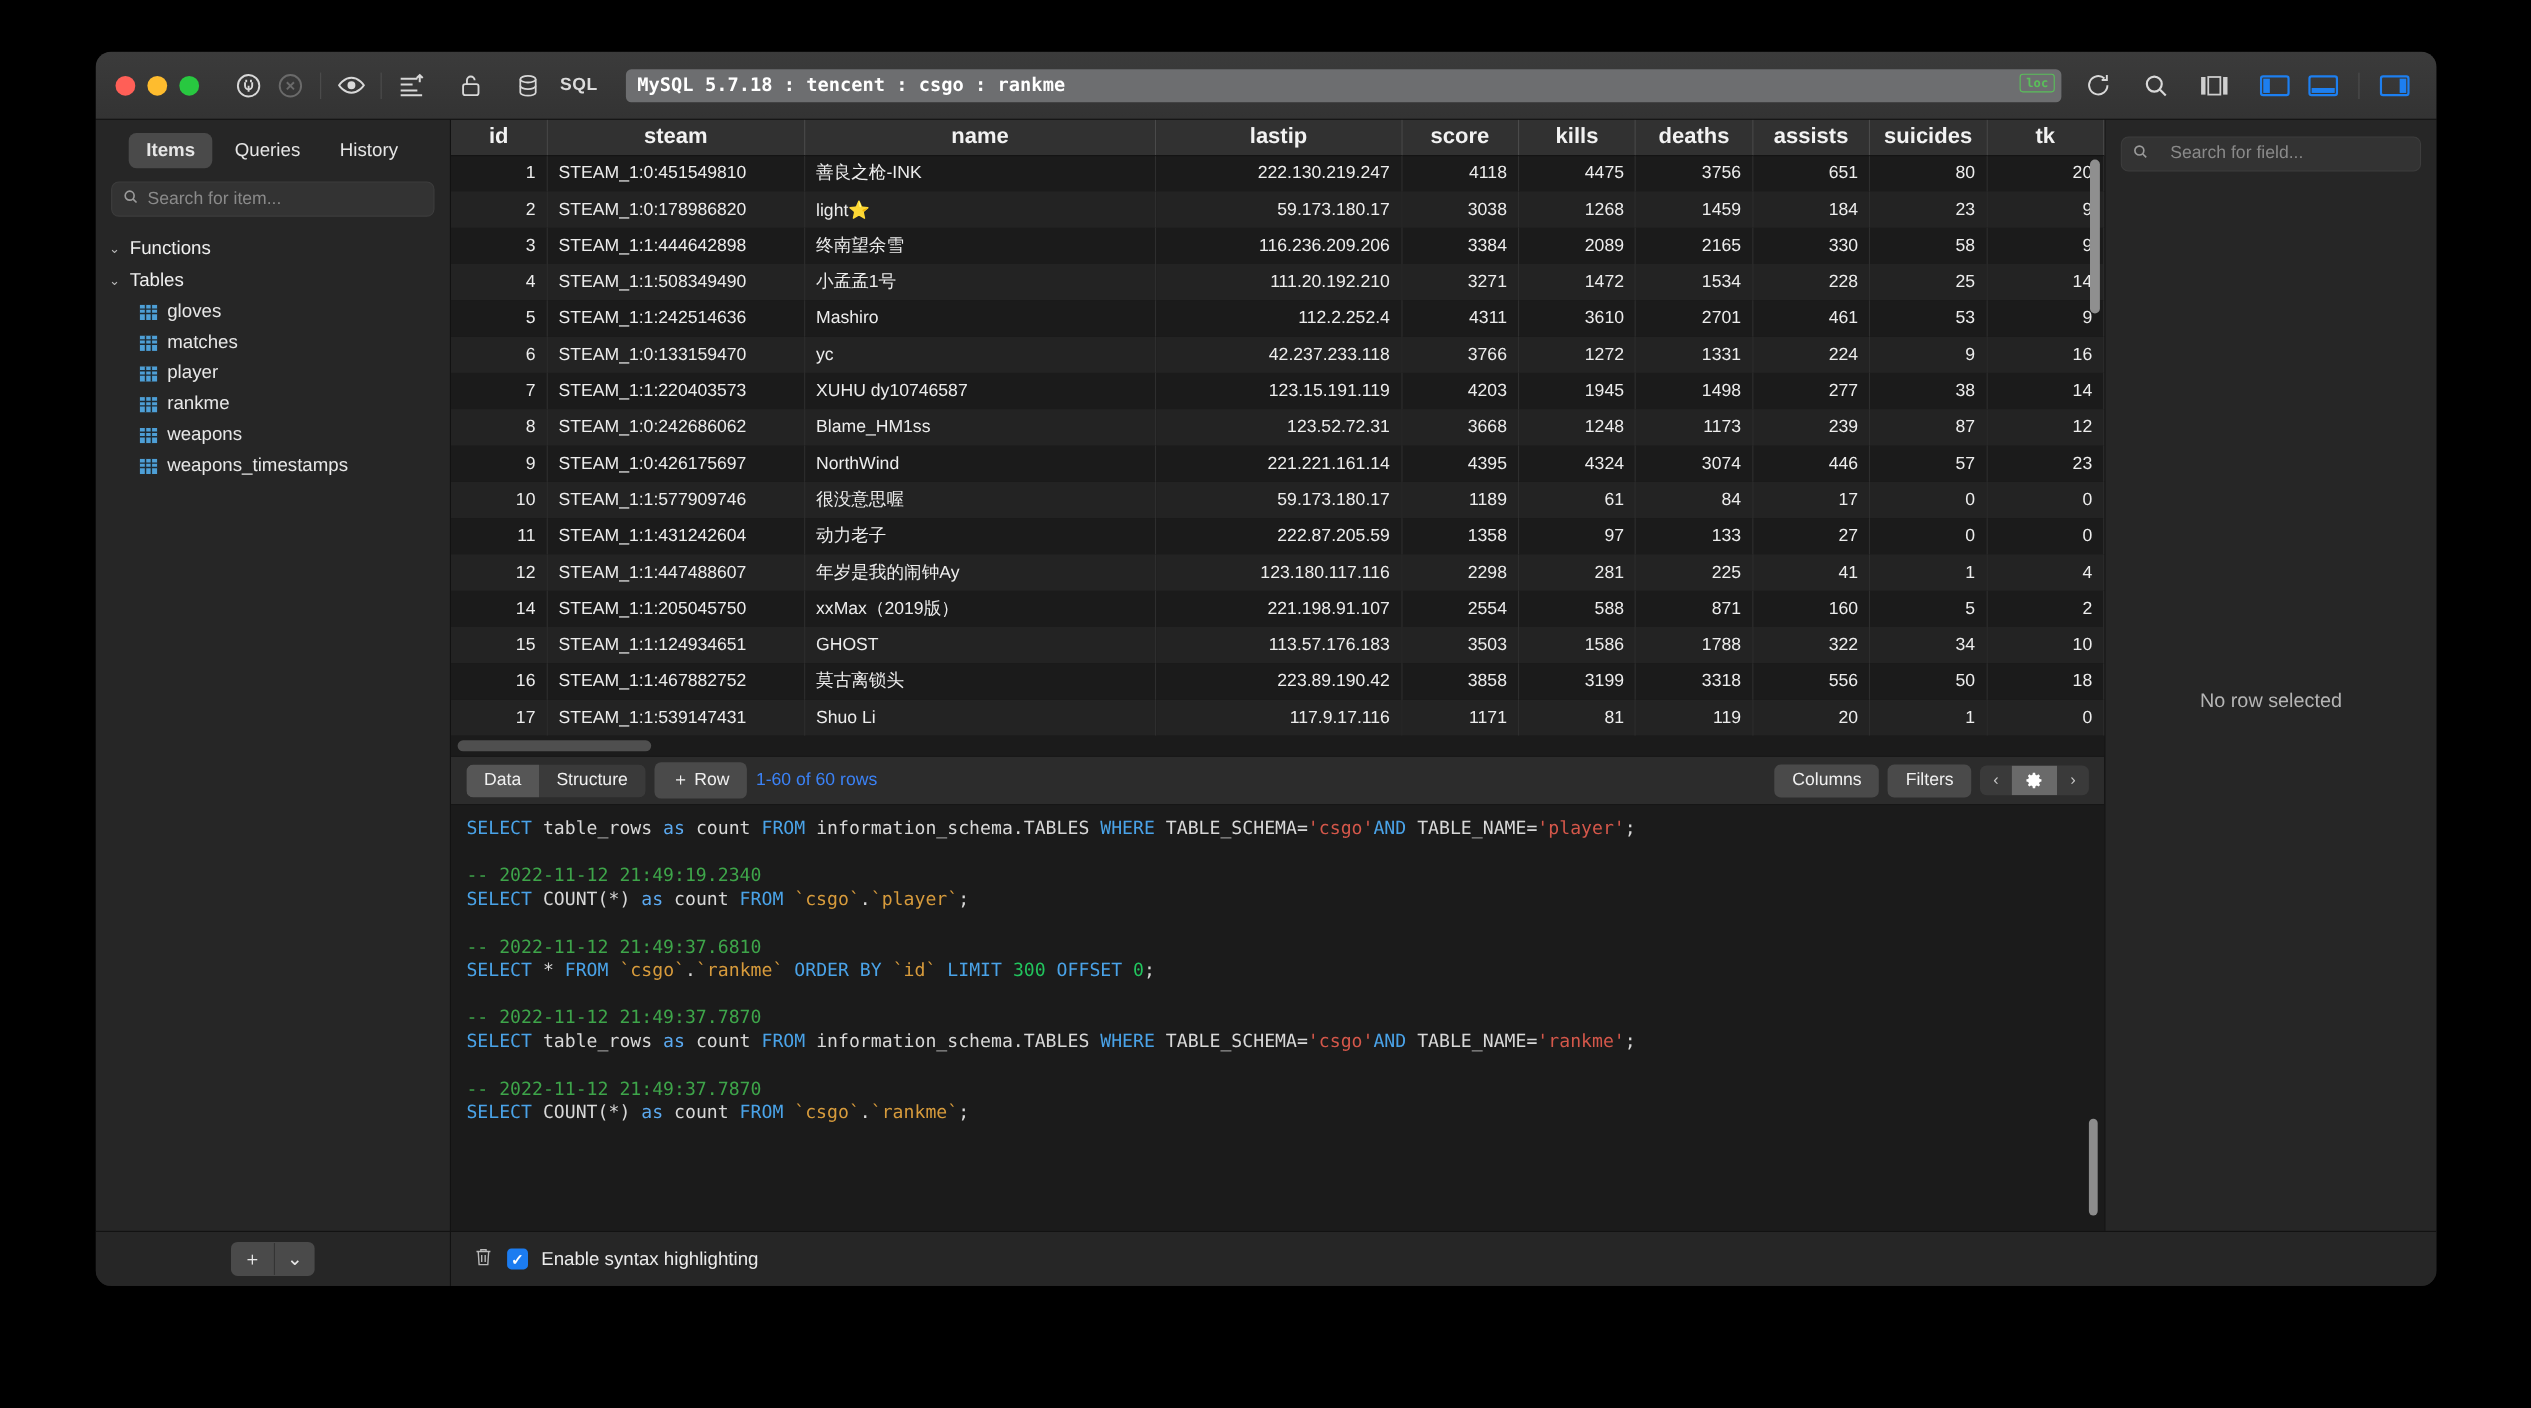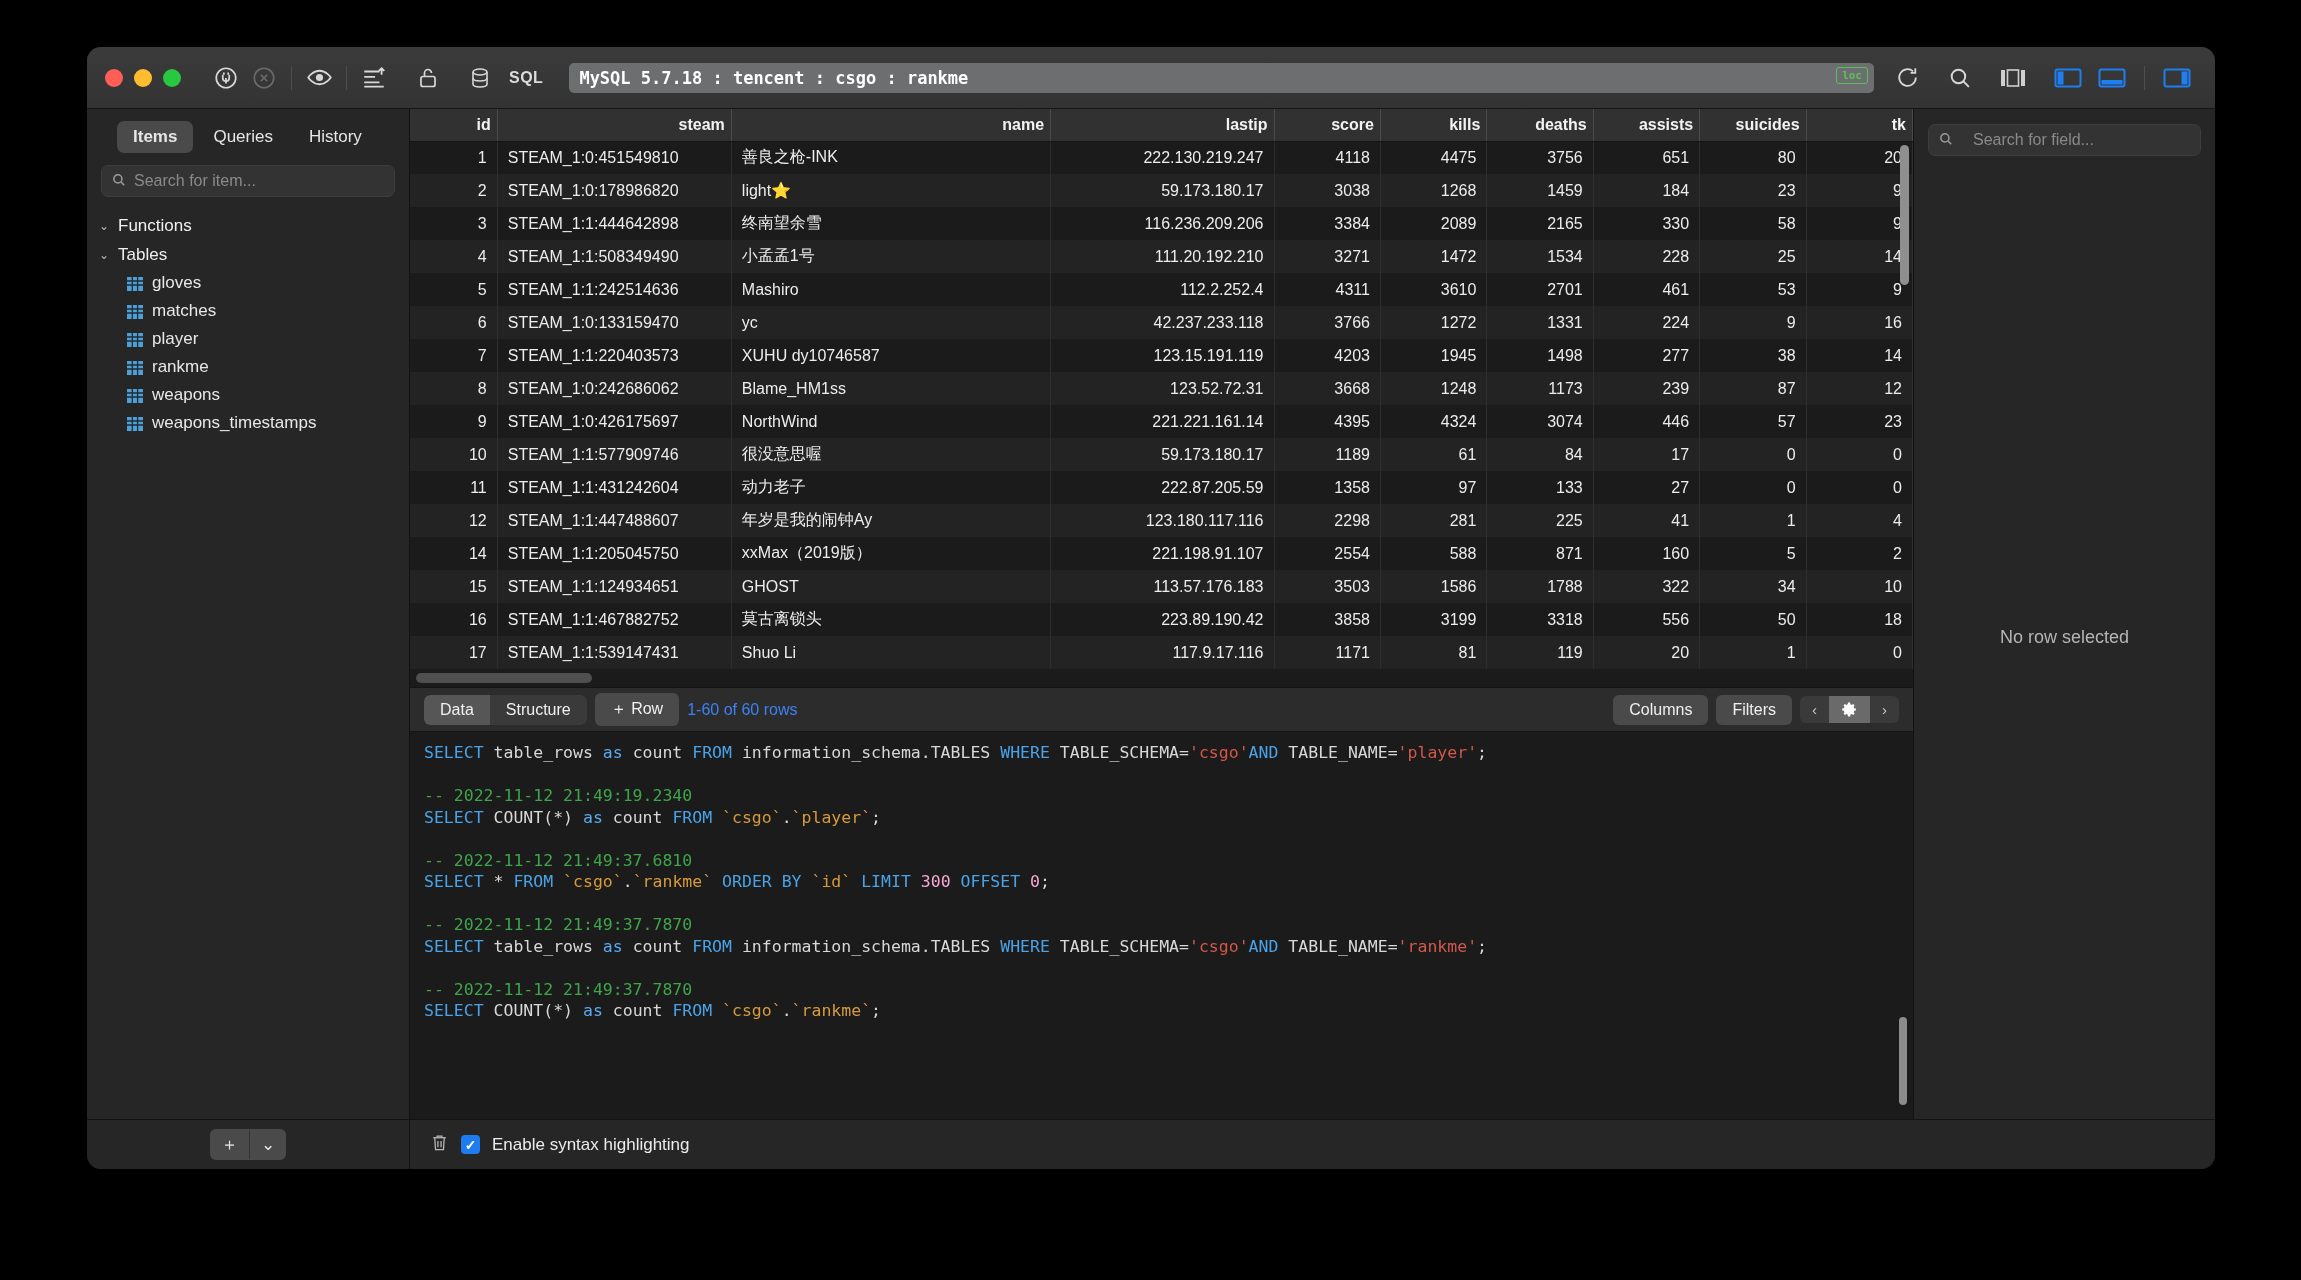--- a/index.html
+++ b/index.html
@@ -117,22 +117,22 @@
   }
   .tbl-ico { width: 16px; height: 14px; flex: 0 0 16px; display:block; }
   
   .center { flex: 1 1 auto; display: flex; flex-direction: column; min-width: 0; background:#1b1b1b; }
   .grid-wrap { flex: 0 0 auto; position: relative; }
   table.grid { border-collapse: collapse; width: 100%; table-layout: fixed; }
   table.grid th {
     background: #313131;
     border-right: 1px solid #4a4a4a;
     border-bottom: 1px solid #151515;
-    color: #f2f2f2; font-size: 16px; font-weight: bold;
-    height: 32px; text-align: right; padding: 0 6px;
+    color: #f2f2f2; font-size: 20px; font-weight: bold;
+    height: 32px; text-align: center; padding: 0 6px;
   }
   table.grid td {
     border-right: 1px solid #2e2e2e;
     color: #ededed; font-size: 16px;
     height: 33px; padding: 0 10px;
     white-space: nowrap; overflow: hidden; text-overflow: ellipsis;
   }
   table.grid tbody tr:nth-child(odd) td { background: #1b1b1b; }
   table.grid tbody tr:nth-child(even) td { background: #232323; }
   td.num { text-align: right; }
@@ -178,21 +178,21 @@
   }
   pre.sql {
     font-family: "DejaVu Sans Mono", monospace;
     font-size: 16.5px; line-height: 21.5px;
     color: #d8d8d8; white-space: pre;
   }
   .k  { color: #4aa3e8; }
   .cm { color: #3ea54a; }   
   .st { color: #d4574a; }   
   .id { color: #d79b3c; }   
-  .nm { color: #f9a8d4; }
+  .nm { color: #22c55e; }
   .as { color: #5ba9f0; }
   .console-scroll {
     position: absolute; right: 6px; bottom: 14px;
     width: 8px; height: 88px; background: #8c8c8c; border-radius: 4px;
   }
   
   .footer {
     height: 50px; flex: 0 0 50px;
     background: #262626;
     border-top: 1px solid #121212;

